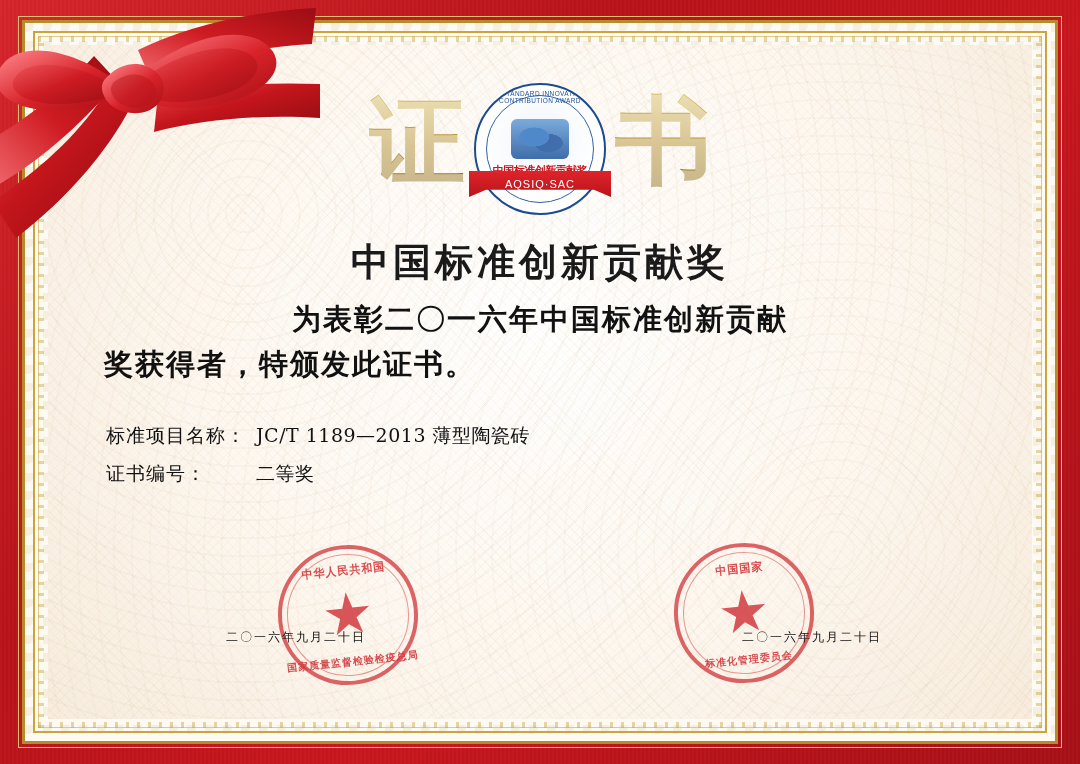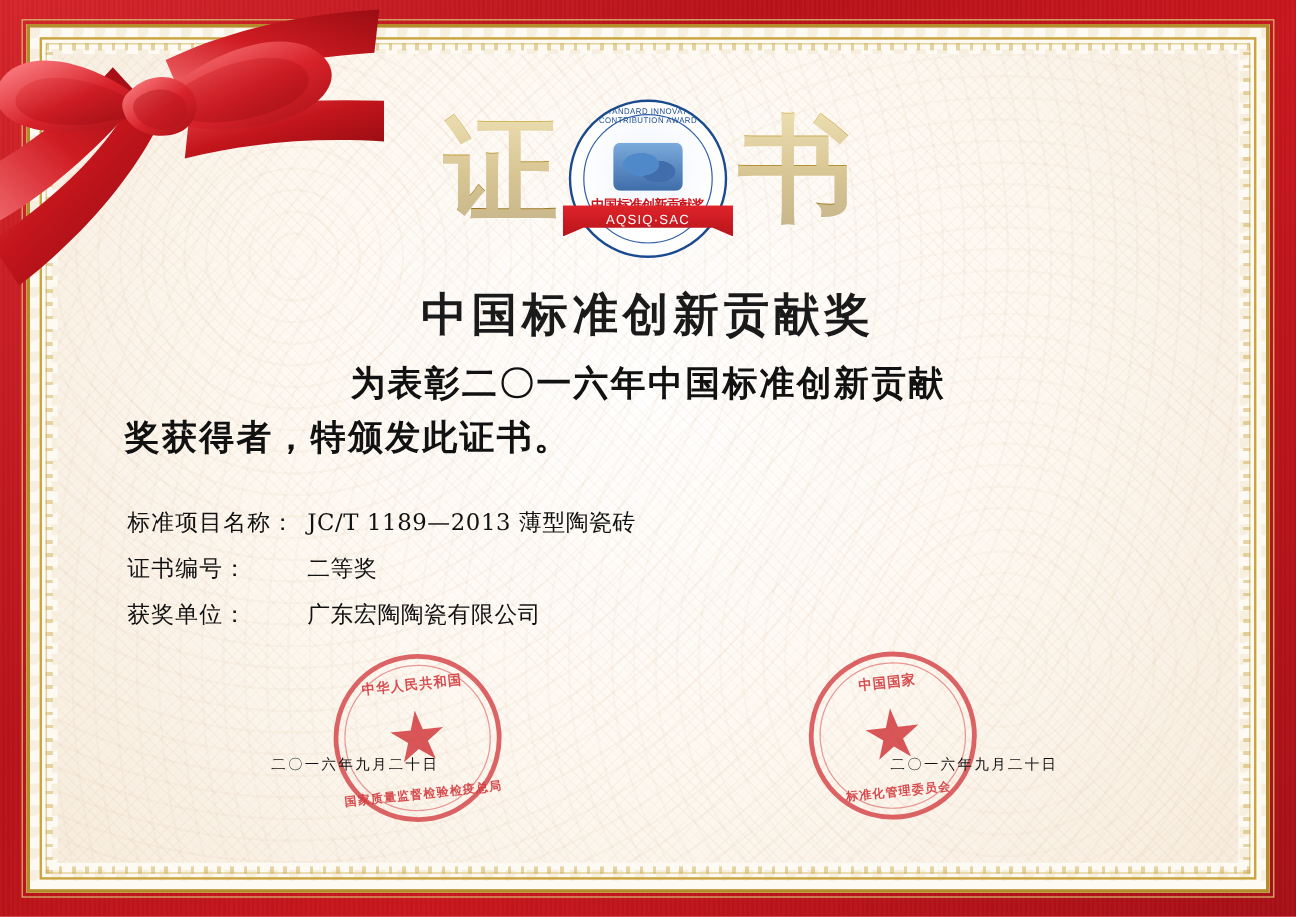--- a/index.html
+++ b/index.html
@@ -403,24 +403,20 @@
       </div>
 
       <div class="fields">
         <div class="field-row">
           <span class="field-label">标准项目名称：</span>
           <span class="field-value">JC/T 1189—2013 薄型陶瓷砖</span>
         </div>
         <div class="field-row">
           <span class="field-label">证书编号：</span>
           <span class="field-value">二等奖</span>
-        </div>
-        <div class="field-row">
-          <span class="field-label">获奖单位：</span>
-          <span class="field-value">广东宏陶陶瓷有限公司</span>
         </div>
       </div>
 
       <div class="seal" id="seal-left">
         <div class="seal-inner"></div>
         <div class="seal-text">中华人民共和国</div>
         <div class="seal-star"></div>
         <div class="seal-text-bottom">国家质量监督检验检疫总局</div>
       </div>
 

